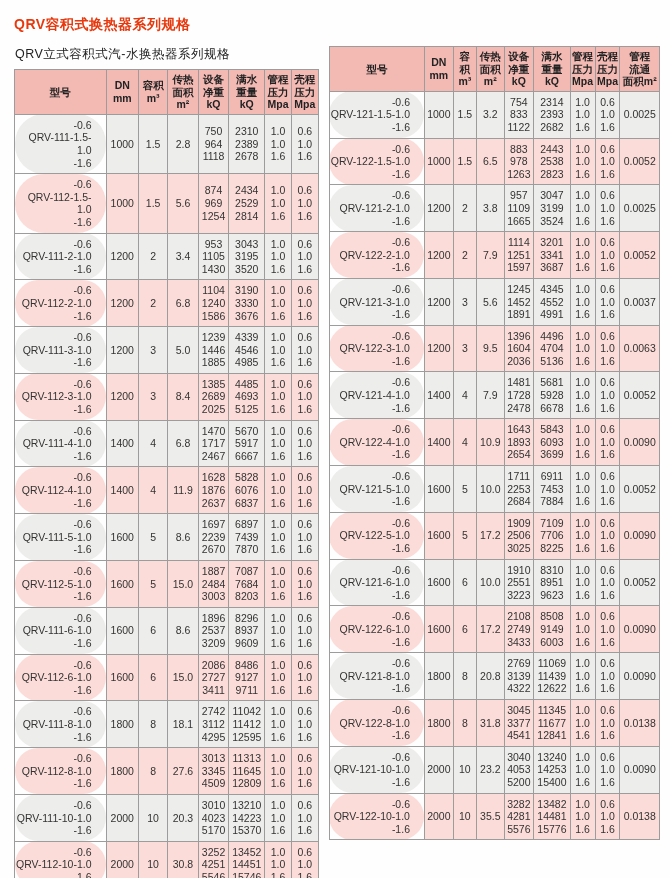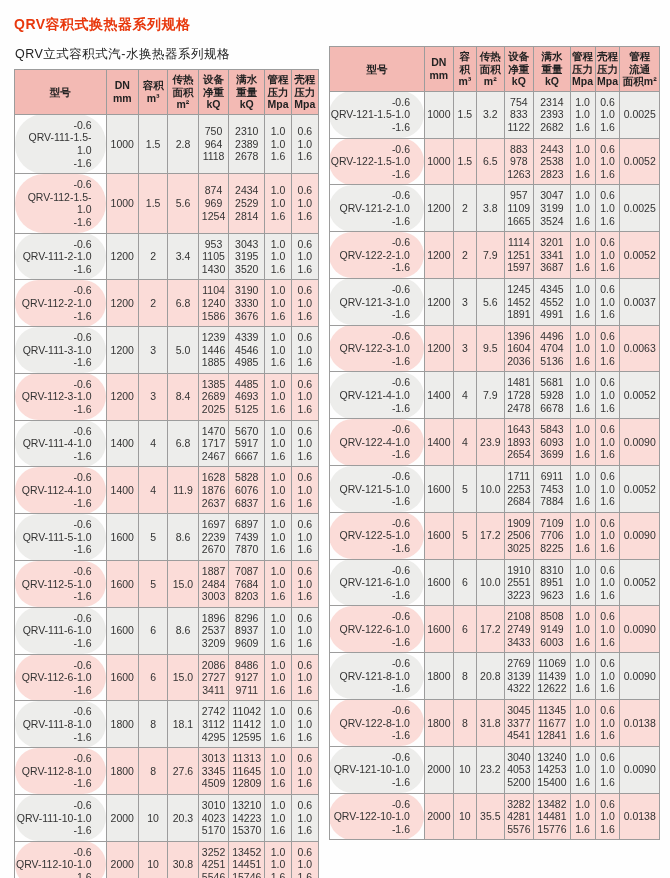--- a/index.html
+++ b/index.html
@@ -864,21 +864,21 @@
               <td class="col-flow_area">0.0052</td>
             </tr>
             <tr class="band-pink">
               <td class="col-model model-cell">
                 <div>-0.6</div>
                 <div>QRV-122-4-1.0</div>
                 <div>-1.6</div>
               </td>
               <td class="col-dn">1400</td>
               <td class="col-volume">4</td>
-              <td class="col-area">23.9</td>
+              <td class="col-area">10.9</td>
               <td class="col-net_weight">
                 <div>1643</div>
                 <div>1893</div>
                 <div>2654</div>
               </td>
               <td class="col-full_weight">
                 <div>5843</div>
                 <div>6093</div>
                 <div>3699</div>
               </td>

